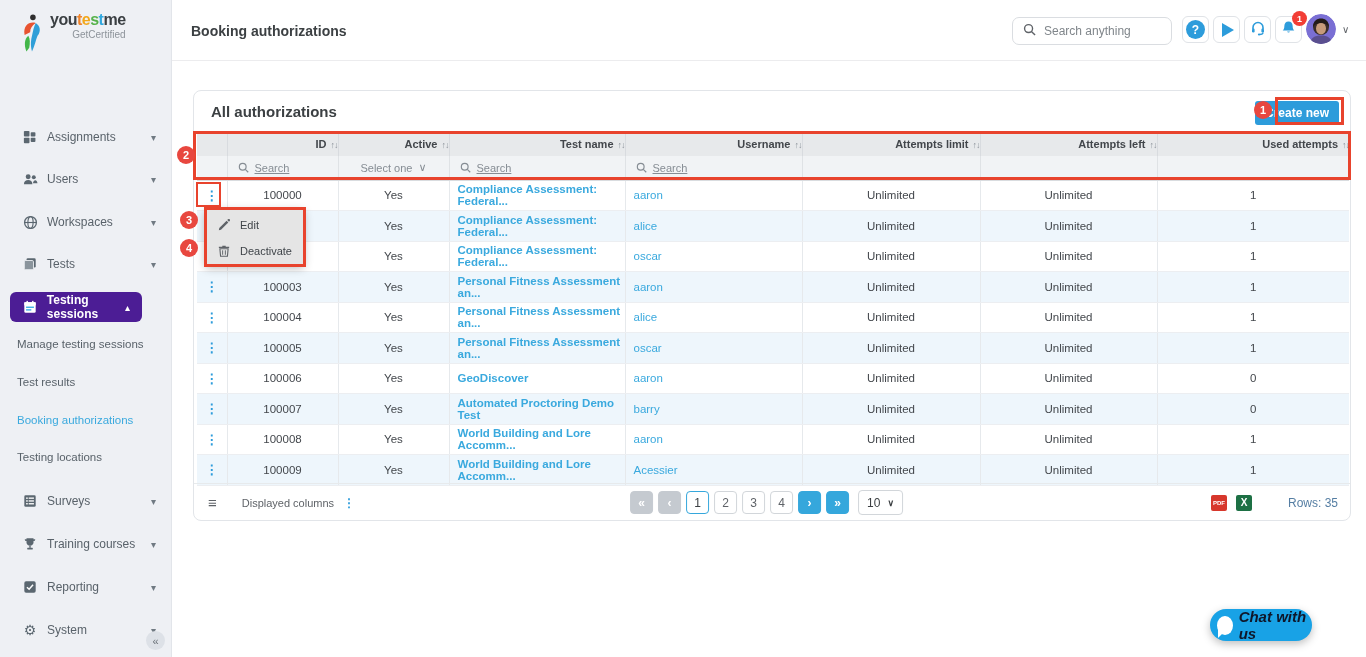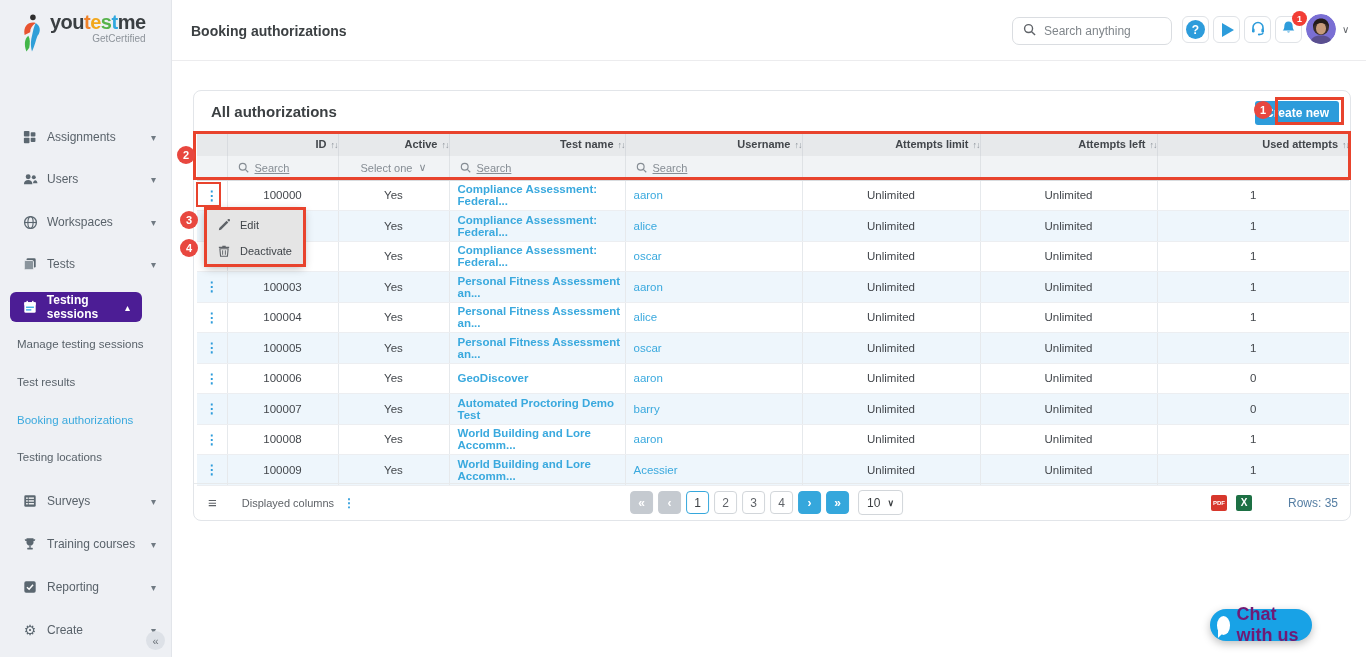--- a/index.html
+++ b/index.html
@@ -5,21 +5,21 @@
   * { margin:0; padding:0; box-sizing:border-box; }
   html,body { width:1366px; height:657px; overflow:hidden; background:#fff;
     font-family:"Liberation Sans", sans-serif; }
   .page { position:relative; width:1366px; height:657px; }
 
   
   .sidebar { position:absolute; left:0; top:0; width:172px; height:657px;
     background:#eef0f4; border-right:1px solid #e2e5ea; }
   .logo { position:absolute; left:20px; top:12px; display:flex; align-items:flex-start; gap:6px; }
   .logo-text { line-height:1; }
-  .logo-word { font-size:20px; font-weight:bold; letter-spacing:-0.5px; margin-top:8px; }
+  .logo-word { font-size:16px; font-weight:bold; letter-spacing:-0.5px; margin-top:8px; }
   .logo-word .dark { color:#3a3f42; } .lt1{color:#f0832a;} .le{color:#f2a71b;}
   .ls{color:#56b24a;} .lt2{color:#31a8df;}
   .logo-tag { display:block; text-align:right; font-size:10px; color:#8d939a; margin-top:2px; }
 
   .nav-item { position:absolute; left:0; width:172px; height:30px; display:flex;
     align-items:center; padding-left:22px; cursor:pointer; }
   .nav-ic { width:16px; height:16px; display:flex; align-items:center; justify-content:center;
     margin-right:9px; color:#5b6770; font-size:14px; }
   .nav-label { font-size:12px; color:#59626a; }
   .nav-chev { position:absolute; right:16px; font-size:10px; color:#707a82; }
@@ -128,21 +128,21 @@
   .ann-circle { width:18px; height:18px; border-radius:50%; background:#e8473f; color:#fff;
     font-size:11px; font-weight:bold; display:flex; align-items:center; justify-content:center; }
 
   
   .chat-btn { position:absolute; left:1210px; top:609px; width:102px; height:32px; background:#18a2e6;
     border-radius:16px; box-shadow:0 3px 8px rgba(0,0,0,.25); display:flex; align-items:center;
     gap:6px; padding-left:7px; cursor:pointer; z-index:600; }
   .chat-ic { width:19px; height:19px; background:#fff; border-radius:50%; position:relative; }
   .chat-ic::after { content:''; position:absolute; bottom:-3px; left:1px; width:0; height:0;
     border:4px solid transparent; border-top-color:#fff; border-left-color:#fff; }
-  .chat-lbl { color:#701a75; font-size:18px; font-weight:bold; }
+  .chat-lbl { color:#0f172a; font-size:15px; font-weight:bold;font-style:italic; }
 </style>
 </head>
 <body>
 
 <div class="page">
 
   <div class="sidebar">
     <div class="logo">
       <span>
         <svg width="24" height="44" viewBox="0 0 26 44">
@@ -254,21 +254,21 @@
           <svg width="14" height="14" viewBox="0 0 16 16">
             <rect x="1.5" y="1.5" width="13" height="13" rx="2" fill="#5b6770"></rect>
             <path d="M4.5 8.2 L7 10.5 L11.5 5.5" fill="none" stroke="#fff" stroke-width="1.7"></path>
           </svg>
         </span>
       <span class="nav-label">Reporting</span>
       <span class="nav-chev">▾</span>
     </div>
     <div class="nav-item" style="top:615px">
       <span class="nav-ic">⚙</span>
-      <span class="nav-label">Create</span>
+      <span class="nav-label">System</span>
       <span class="nav-chev">▾</span>
     </div>
     <div class="collapse-btn">«</div>
   </div>
 
   <div class="topbar">
     <div class="page-title">Booking authorizations</div>
     <div class="search-box">
       <span><svg width="13" height="13" viewBox="0 0 14 14">
             <circle cx="6" cy="6" r="4.3" fill="none" stroke="#5f6368" stroke-width="1.5"></circle>

